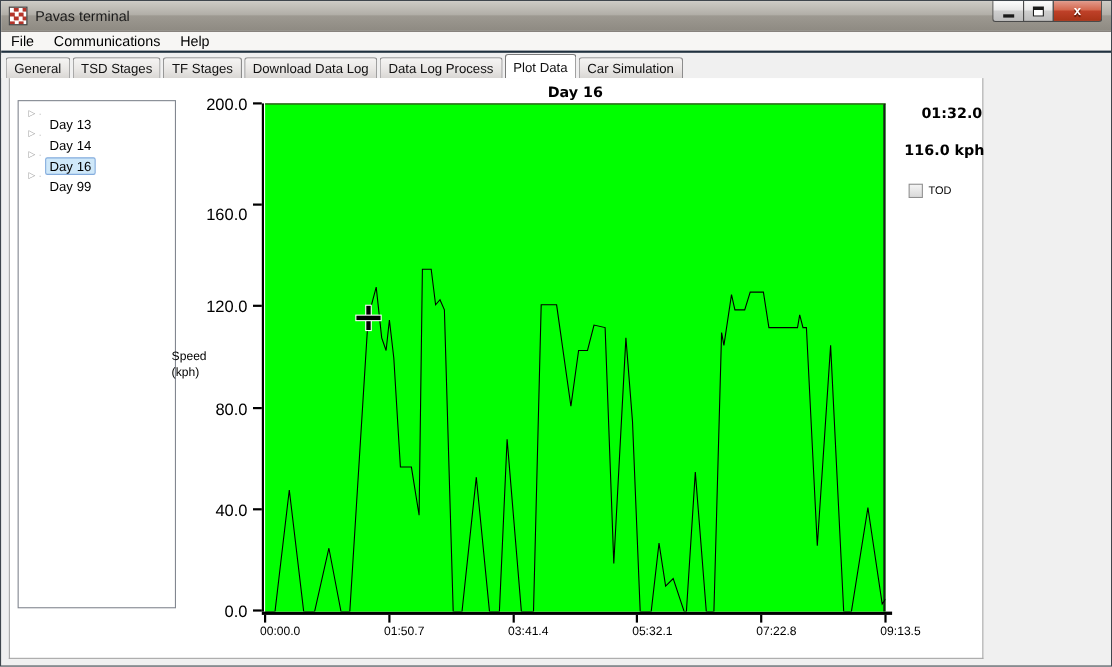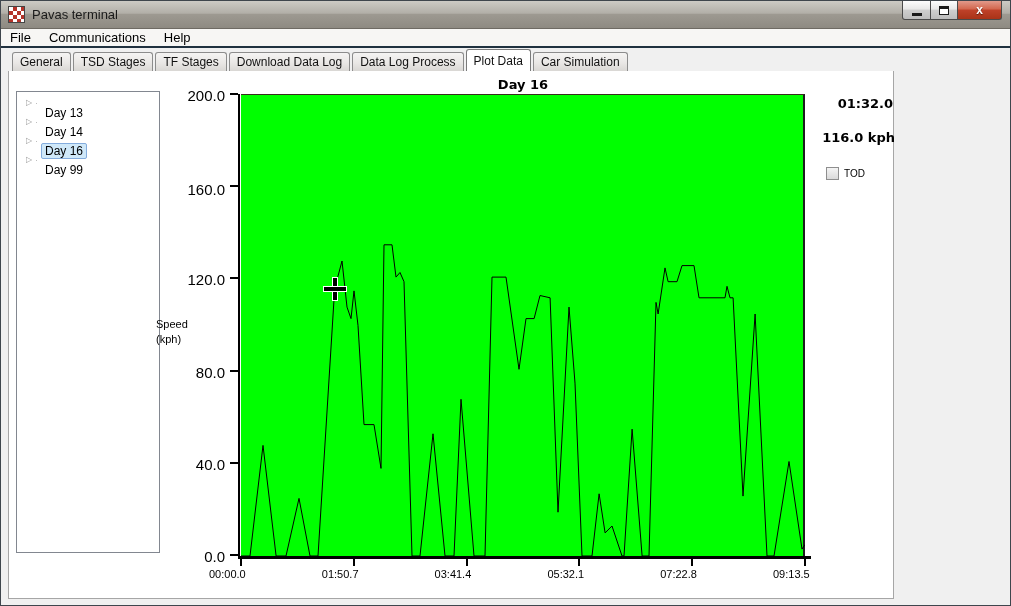--- a/index.html
+++ b/index.html
@@ -27,21 +27,21 @@
   .glyph-max { width:10px; height:9px; border:1px solid #1a1a1a; border-top-width:3px; background:#fff; }
   .glyph-close { color:#fff; font-weight:bold; font-size:12px; text-shadow:0 1px 1px #5a1a0a; }
 
   
   .menubar { position:absolute; left:0; top:28px; width:100%; height:19px;
     background:#f7f6f4; border-bottom:2px solid #20313f; display:flex; align-items:center; }
   .menu-item { font-size:13px; color:#000; padding:0 9px; height:100%; display:flex; align-items:center; }
 
   
   .tabstrip { position:absolute; left:0; top:49px; width:100%; height:21px;
-    background:#f0f0f0; display:flex; align-items:flex-end; padding-left:11px; }
+    background:#f0f0f0; display:flex; align-items:flex-end; padding-left:4px; }
   .tab { font-size:12px; color:#111; padding:2px 7px 3px 7px; margin-right:2px;
     background:linear-gradient(#f5f4f3, #e9e7e5 55%, #d9d7d4);
     border:1px solid #8c8c8c; border-bottom:none; border-radius:3px 3px 0 0; height:19px; }
   .tab.active { background:#ffffff; height:22px; padding-top:4px; position:relative; z-index:3;
     margin-top:-2px; border-color:#7a7a7a; }
 
   
   .panel { position:absolute; left:7px; top:70px; width:886px; height:528px; background:#ffffff;
     border:1px solid #a6a6a6; border-top:none; z-index:1; }
 
@@ -58,21 +58,21 @@
   .chart-title { position:absolute; left:232px; top:6px; width:564px; text-align:center;
     font-family:"DejaVu Sans", sans-serif; font-weight:bold; font-size:13px; color:#000; }
   .plot { position:absolute; left:232px; top:23px; width:564px; height:462px;
     border-top:1px solid #3a2c1e; border-right:2px solid #1c1c1c; }
   .axis-y { position:absolute; left:229px; top:23px; width:2px; height:462px; background:#000; }
   .axis-x { position:absolute; left:229px; top:485px; width:573px; height:3px; background:#000; }
   .ytick-mark { position:absolute; width:8px; height:2px; background:#000; left:221px; }
   .ytick-label { position:absolute; left:146px; width:70px; text-align:right;
     font-size:15px; color:#000; }
   .xtick-mark { position:absolute; width:2px; height:7px; background:#000; top:488px; }
-  .xtick-label { position:absolute; width:64px; text-align:left; top:497px; font-size:11px; color:#000; }
+  .xtick-label { position:absolute; width:64px; text-align:right; top:497px; font-size:11px; color:#000; }
   .ylabel { position:absolute; left:147px; top:246px; width:62px; 
     font-size:11px; color:#000; line-height:15px; }
   .xlabel { position:absolute; left:232px; top:516px; width:564px; text-align:center;
     font-size:11px; color:#000; }
 
   .crosshair { position:absolute; width:0; height:0; }
   .ch-v { position:absolute; left:-2px; top:-11px; width:4px; height:22px; background:#000;
           box-shadow:0 0 0 1px #ffffff; }
   .ch-h { position:absolute; left:-11px; top:-2px; width:22px; height:4px; background:#000;
           box-shadow:0 0 0 1px #ffffff; }
@@ -167,21 +167,21 @@
     <div>
         <div class="ytick-mark" style="top: 483px;"></div>
         <div class="ytick-label" style="top: 477px;">0.0</div>
         <div class="ytick-mark" style="top: 390.8px;"></div>
         <div class="ytick-label" style="top: 384.8px;">40.0</div>
         <div class="ytick-mark" style="top: 298.6px;"></div>
         <div class="ytick-label" style="top: 292.6px;">80.0</div>
         <div class="ytick-mark" style="top: 206.4px;"></div>
         <div class="ytick-label" style="top: 200.4px;">120.0</div>
         <div class="ytick-mark" style="top: 114.2px;"></div>
-        <div class="ytick-label" style="top: 110px;">160.0</div>
+        <div class="ytick-label" style="top: 116px;">160.0</div>
         <div class="ytick-mark" style="top: 22px;"></div>
         <div class="ytick-label" style="top: 16px;">200.0</div>
         <div class="xtick-mark" style="left: 231px;"></div>
         <div class="xtick-label" style="left: 200px;">00:00.0</div>
         <div class="xtick-mark" style="left: 343.8px;"></div>
         <div class="xtick-label" style="left: 312.8px;">01:50.7</div>
         <div class="xtick-mark" style="left: 456.6px;"></div>
         <div class="xtick-label" style="left: 425.6px;">03:41.4</div>
         <div class="xtick-mark" style="left: 569.4px;"></div>
         <div class="xtick-label" style="left: 538.4px;">05:32.1</div>

